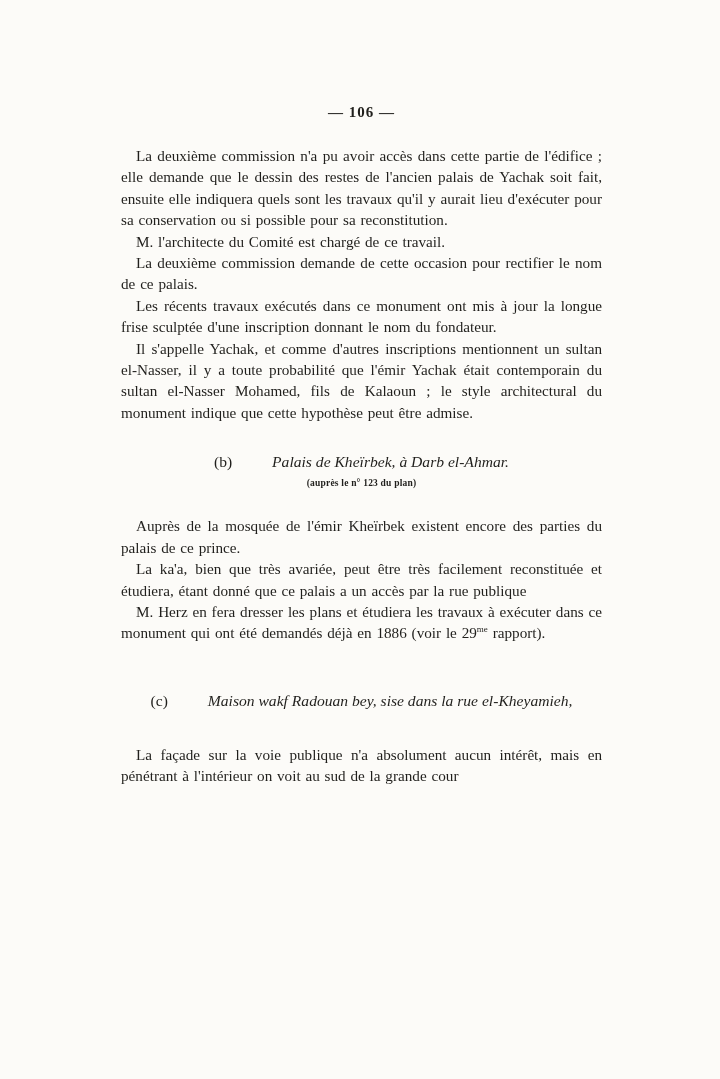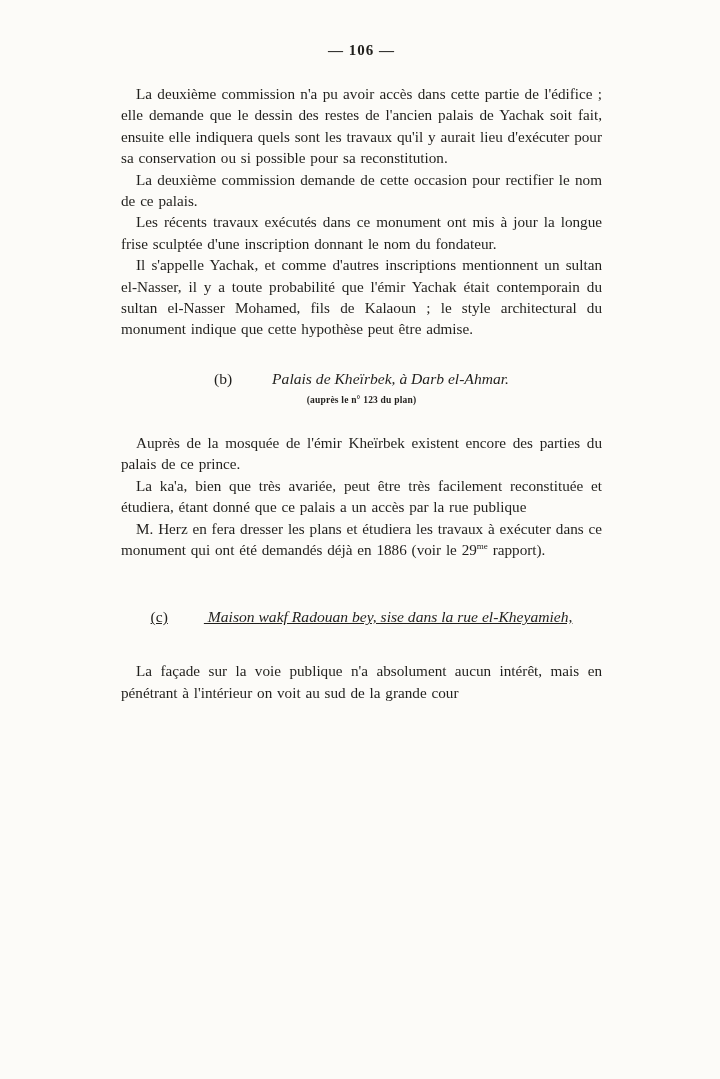--- a/index.html
+++ b/index.html
@@ -8,21 +8,21 @@
     width: 720px;
     height: 1079px;
     background: #fcfbf8;
     font-family: "Liberation Serif", "DejaVu Serif", serif;
     color: #201f1c;
     -webkit-font-smoothing: antialiased;
   }
   .page {
     width: 720px;
     height: 1079px;
-    padding: 42px 118px 0 121px;
+    padding: 104px 118px 0 121px;
     overflow: hidden;
     background: #fcfbf8;
   }
   .page-number {
     text-align: center;
     font-size: 15px;
     font-weight: bold;
     letter-spacing: 1px;
     margin-bottom: 24px;
   }
@@ -48,32 +48,33 @@
   .heading .label { font-style: normal; }
   .heading .title { font-style: italic; margin-left: 36px; }
   .subnote {
     text-align: center;
     font-size: 9.5px;
     font-weight: bold;
     margin-top: 5px;
     letter-spacing: 0.2px;
   }
   .gap-before { margin-top: 27px; }
-  .heading-c { margin-top: 46px; text-decoration: underline; }
+  .heading-c { margin-top: 46px; }
   .heading-c .line2 { font-style: italic; }
   .last-para { margin-top: 32px; }
 </style>
 </head>
 <body>
 
 <div class="page">
 
   <div class="page-number">— 106 —</div>
 
   <p class="para">La deuxième commission n'a pu avoir accès dans cette partie de l'édifice ; elle demande que le dessin des restes de l'ancien palais de Yachak soit fait, ensuite elle indiquera quels sont les travaux qu'il y aurait lieu d'exécuter pour sa conservation ou si possible pour sa reconstitution.</p>
+  <p class="para">M. l'architecte du Comité est chargé de ce travail.</p>
   <p class="para">La deuxième commission demande de cette occasion pour rectifier le nom de ce palais.</p>
   <p class="para">Les récents travaux exécutés dans ce monument ont mis à jour la longue frise sculptée d'une inscription donnant le nom du fondateur.</p>
   <p class="para">Il s'appelle Yachak, et comme d'autres inscriptions mentionnent un sultan el-Nasser, il y a toute probabilité que l'émir Yachak était contemporain du sultan el-Nasser Mohamed, fils de Kalaoun ; le style architectural du monument indique que cette hypothèse peut être admise.</p>
 
   <div class="heading"><span class="label">(b)</span><span class="title"> Palais de Kheïrbek, à Darb el-Ahmar.</span></div>
   <div class="subnote">(auprès le n° 123 du plan)</div>
 
   <p class="para gap-before">Auprès de la mosquée de l'émir Kheïrbek existent encore des parties du palais de ce prince.</p>
   <p class="para">La ka'a, bien que très avariée, peut être très facilement reconstituée et étudiera, étant donné que ce palais a un accès par la rue publique</p>
   <p class="para"><span>M. Herz en fera dresser les plans et étudiera les travaux à exécuter dans ce monument qui ont été demandés déjà en 1886 (voir le 29</span><sup class="sup">me</sup><span> rapport).</span></p>

